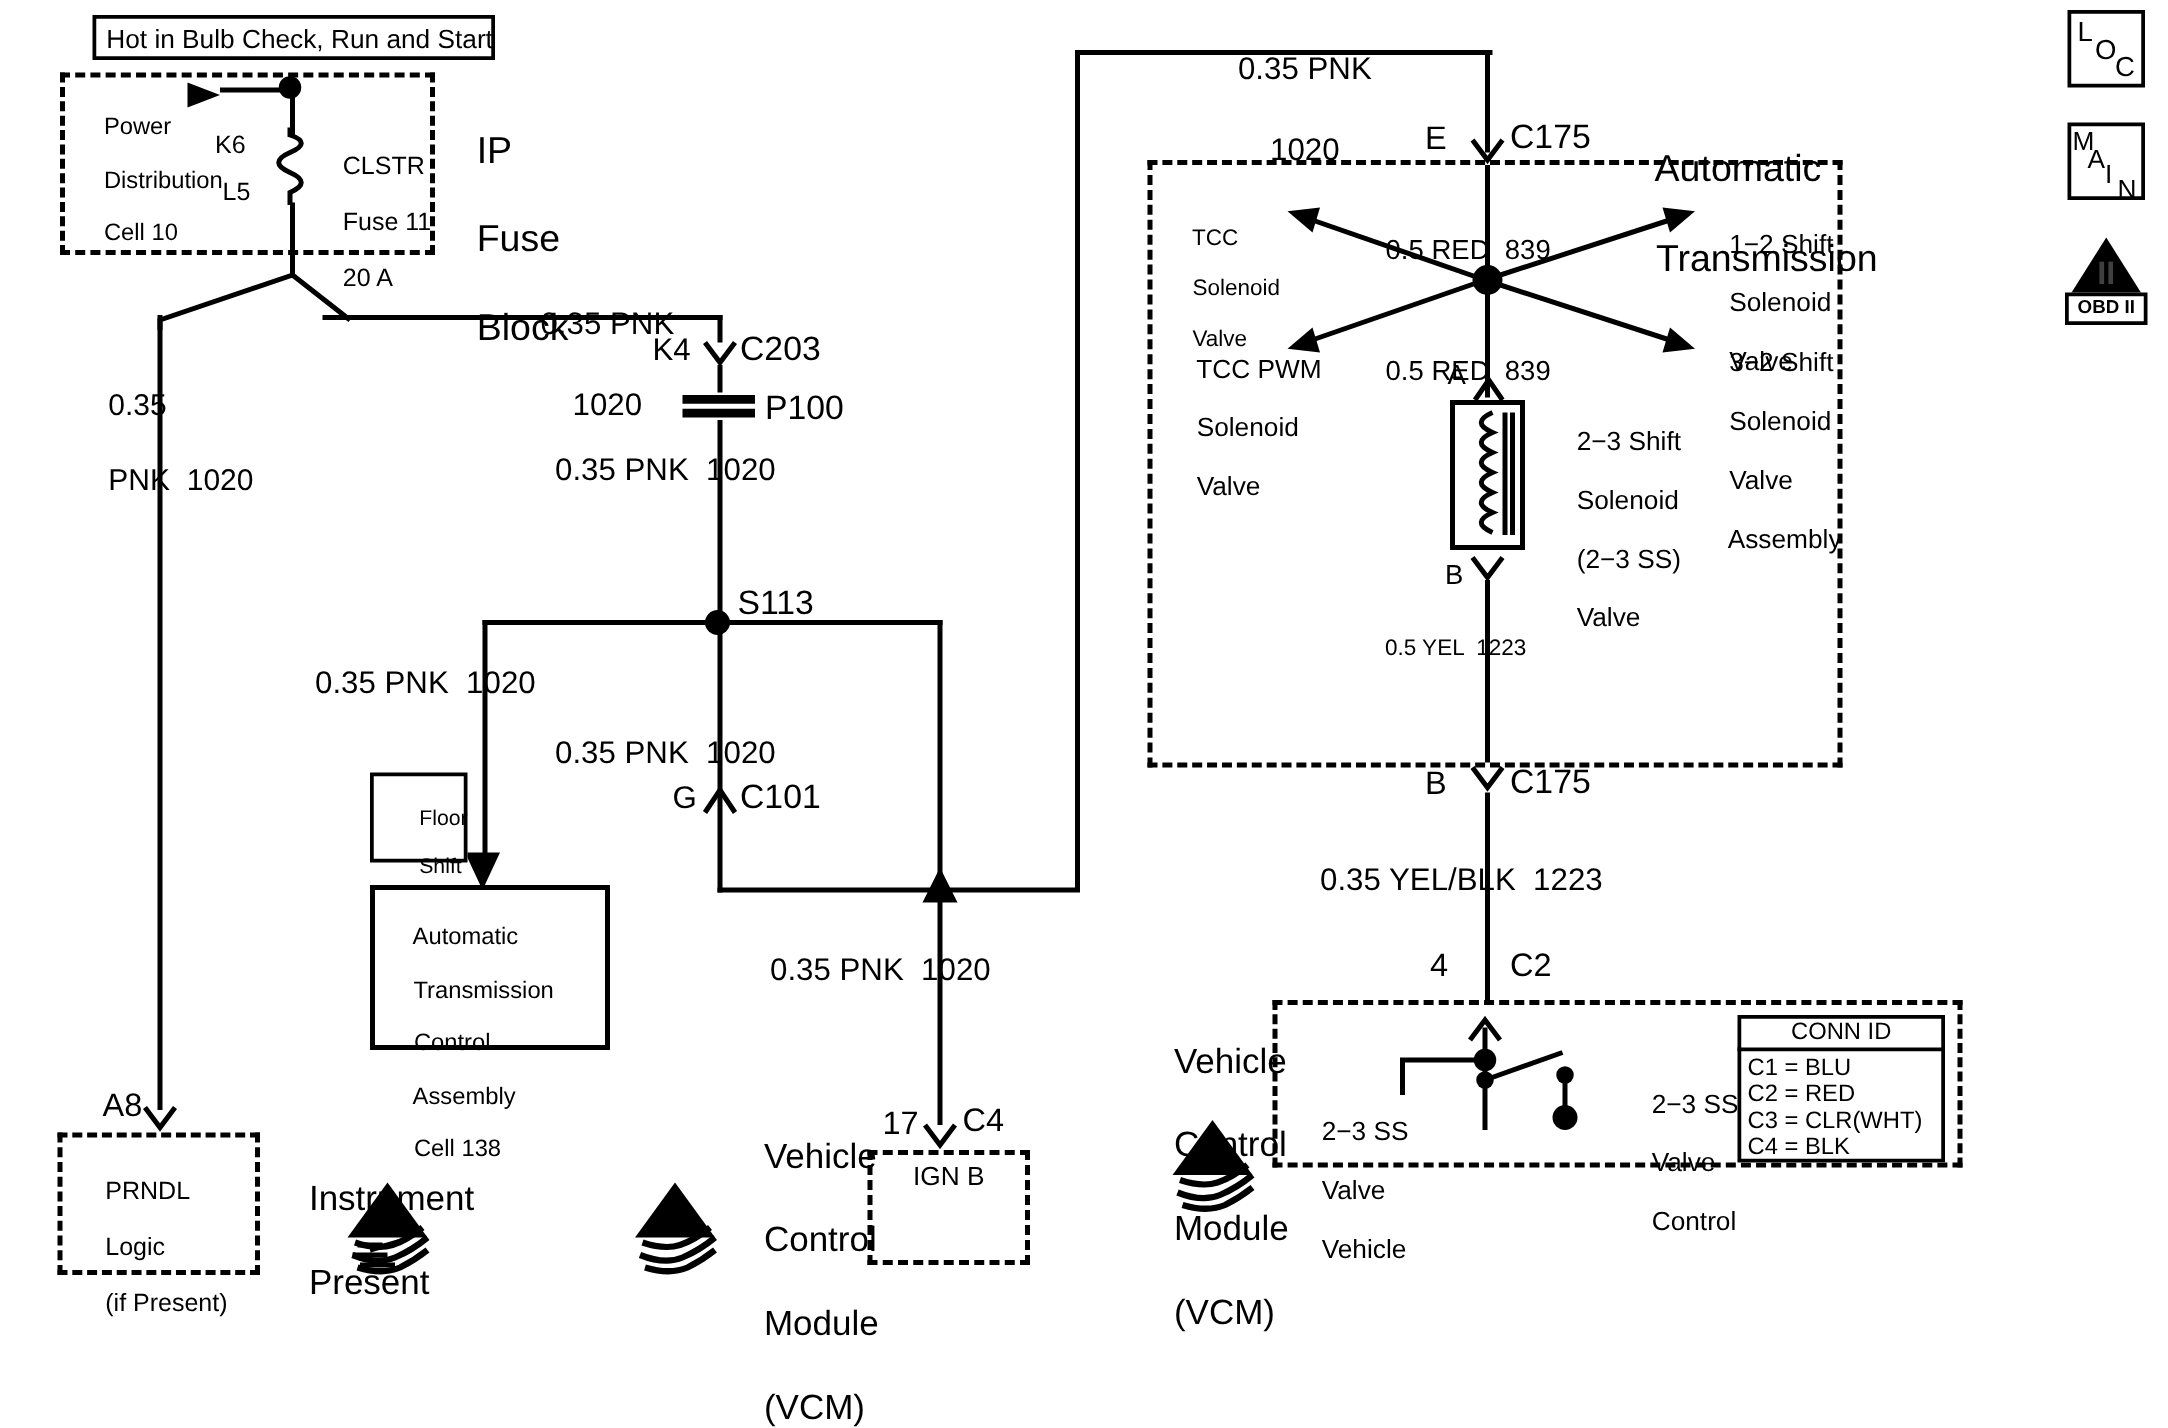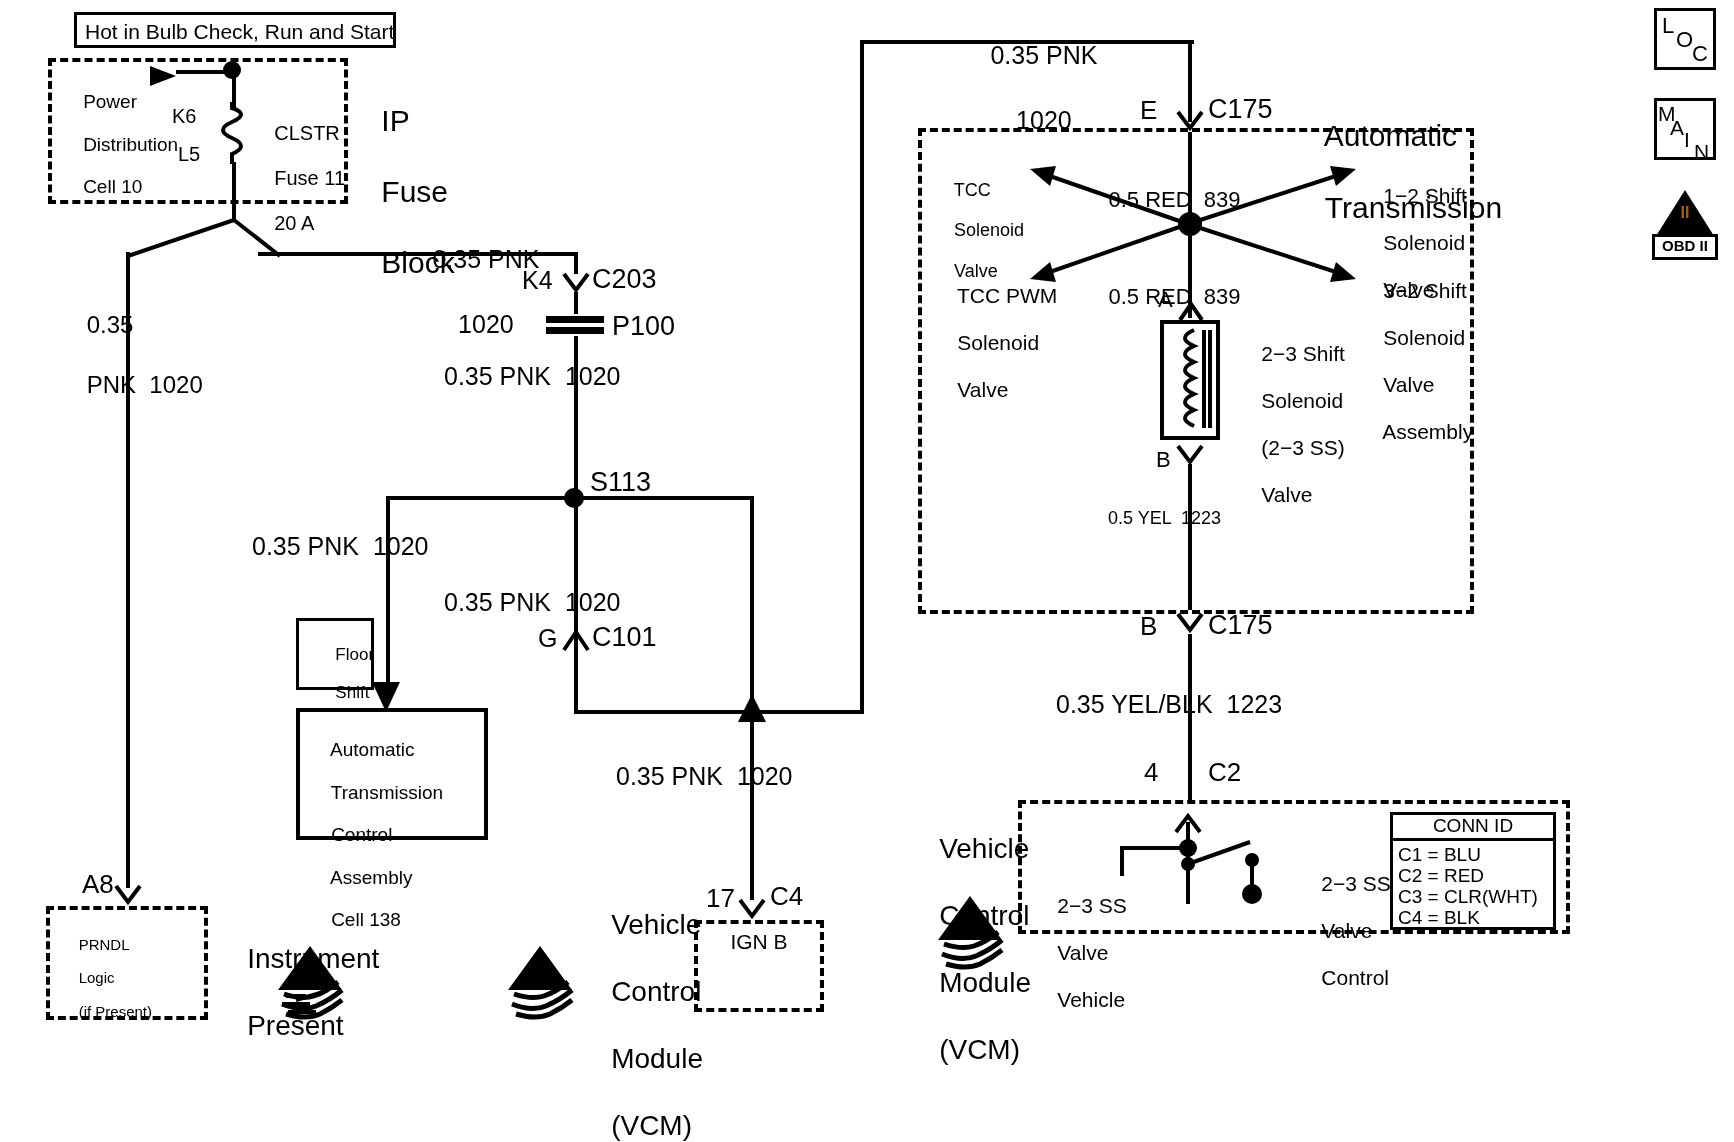--- a/index.html
+++ b/index.html
@@ -68,21 +68,21 @@
     <span>0.35</span><br>
     <span>PNK  1020</span>
   </div>
 
   <div class="lbl" style="left:82px;top:870px;font-size:26px;">A8</div>
   <svg style="left:114px;top:884px;width:30px;height:26px;">
     <path d="M2 2 L14 18 L26 2" stroke="#000" stroke-width="4" fill="none"></path>
   </svg>
 
   <div class="boxd" style="left:46px;top:906px;width:162px;height:114px;"></div>
-  <div class="lbl" style="left:62px;top:920px;font-size:15px;">
+  <div class="lbl" style="left:62px;top:920px;font-size:20px;">
     <span>PRNDL</span><br>
     <span>Logic</span><br>
     <span>(if Present)</span>
   </div>
   <div class="lbl" style="left:216px;top:908px;font-size:28px;line-height:1.2;">
     <span>Instrument</span><br>
     <span>Present</span>
   </div>
 
   <svg class="esd" style="left:276px;top:944px;width:70px;height:72px;">
@@ -344,17 +344,17 @@
 
   <div class="boxs3" style="left:1654px;top:98px;width:62px;height:62px;"></div>
   <div class="lbl" style="left:1658px;top:102px;font-size:21px;">M</div>
   <div class="lbl" style="left:1670px;top:116px;font-size:21px;">A</div>
   <div class="lbl" style="left:1684px;top:128px;font-size:21px;">I</div>
   <div class="lbl" style="left:1694px;top:140px;font-size:21px;">N</div>
 
   <svg style="left:1654px;top:188px;width:62px;height:50px;">
     <polygon points="31,2 60,48 2,48" fill="#000"></polygon>
   </svg>
-  <div class="lbl ctr" style="left:1654px;top:204px;width:62px;font-size:16px;color:#a16207;font-weight:bold;">II</div>
+  <div class="lbl ctr" style="left:1654px;top:204px;width:62px;font-size:26px;color:#404040;font-weight:bold;">II</div>
   <div class="boxs3" style="left:1652px;top:234px;width:66px;height:26px;"></div>
   <div class="lbl ctr" style="left:1652px;top:238px;width:66px;font-size:15px;font-weight:bold;">OBD II</div>
 
 </div>
 
 </body></html>

